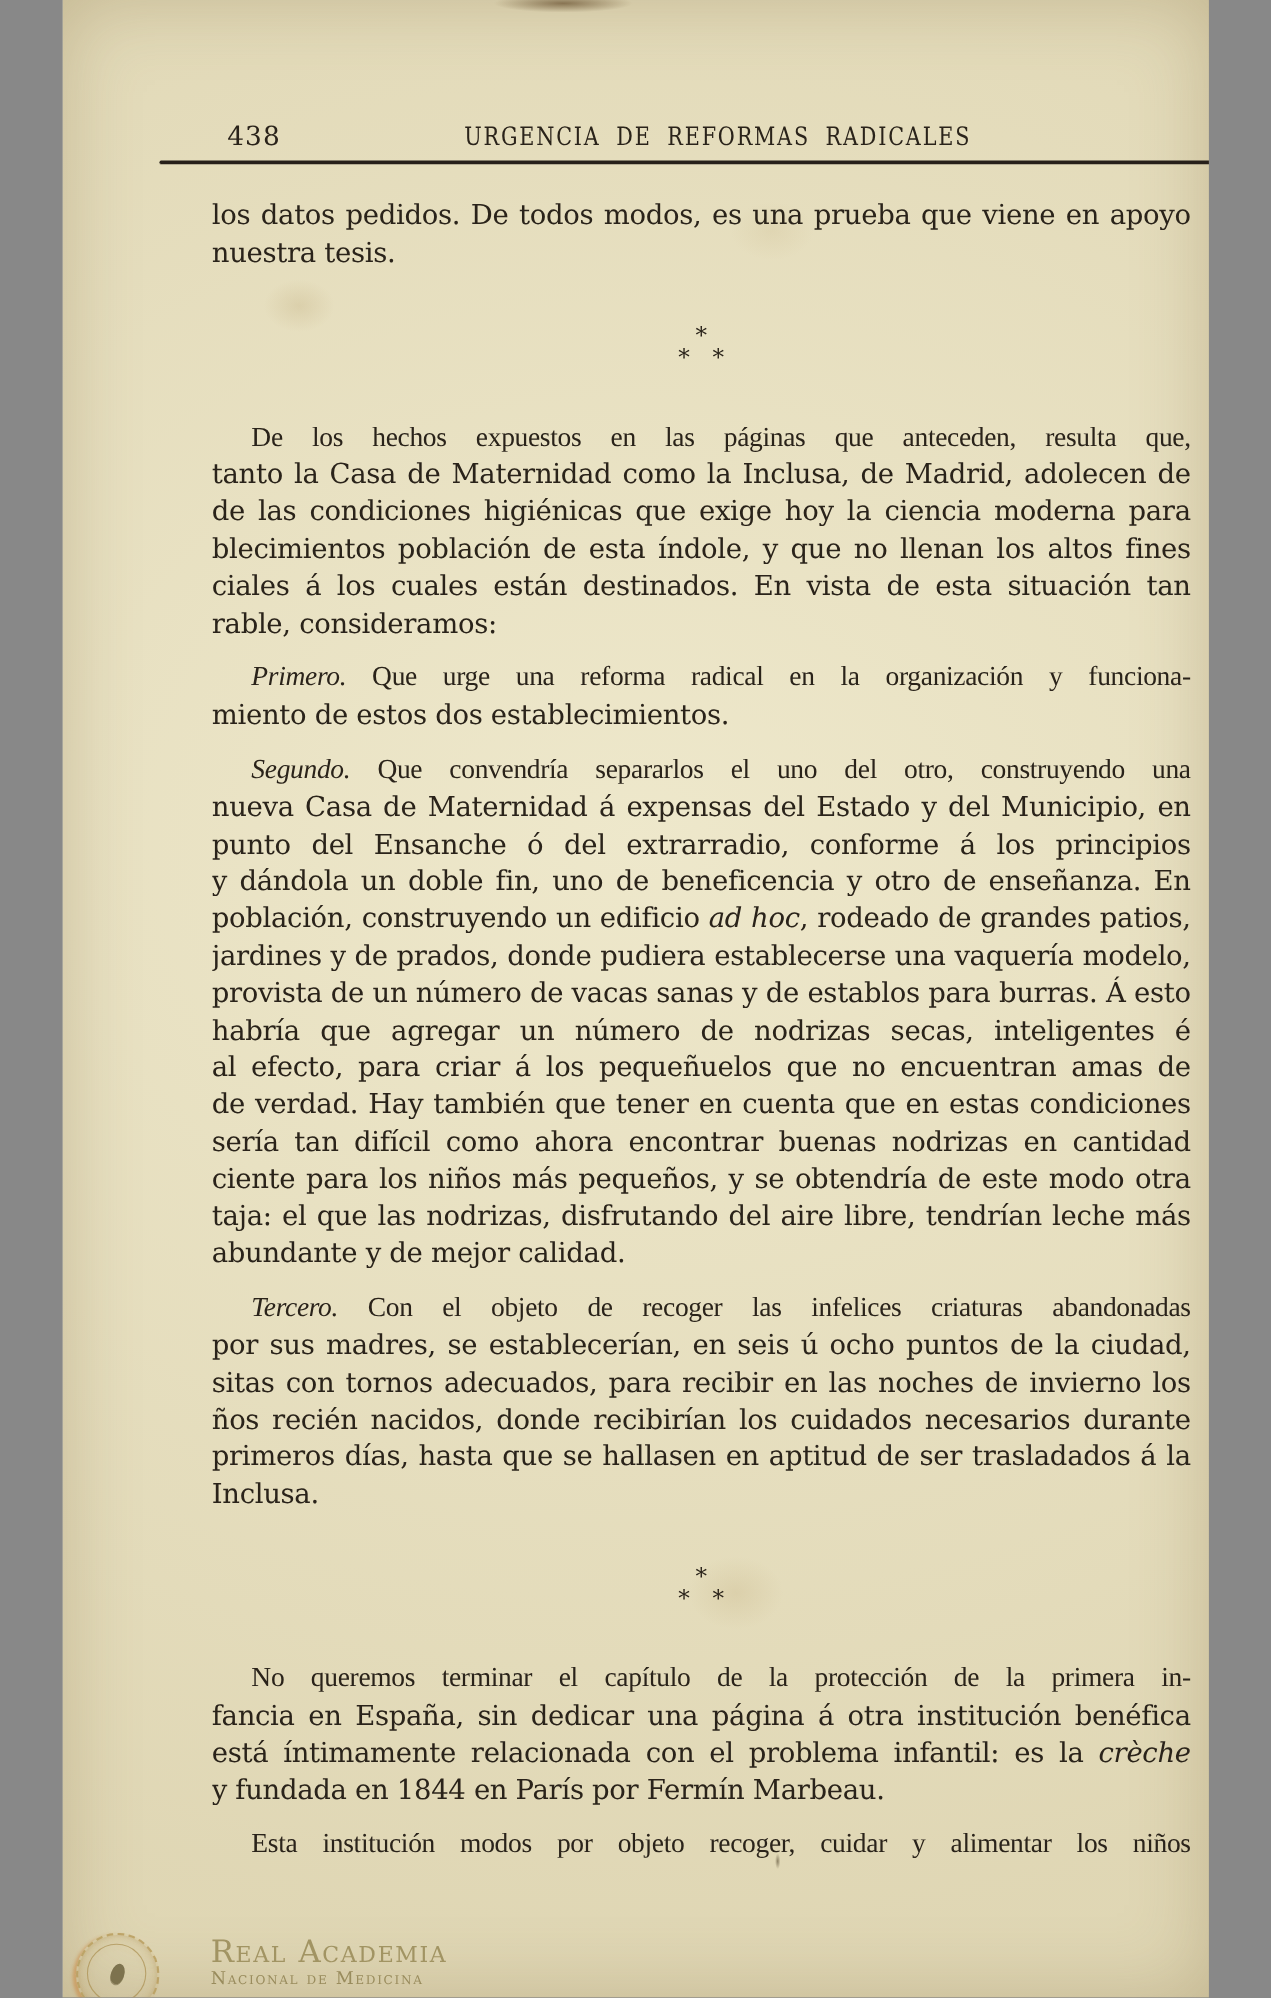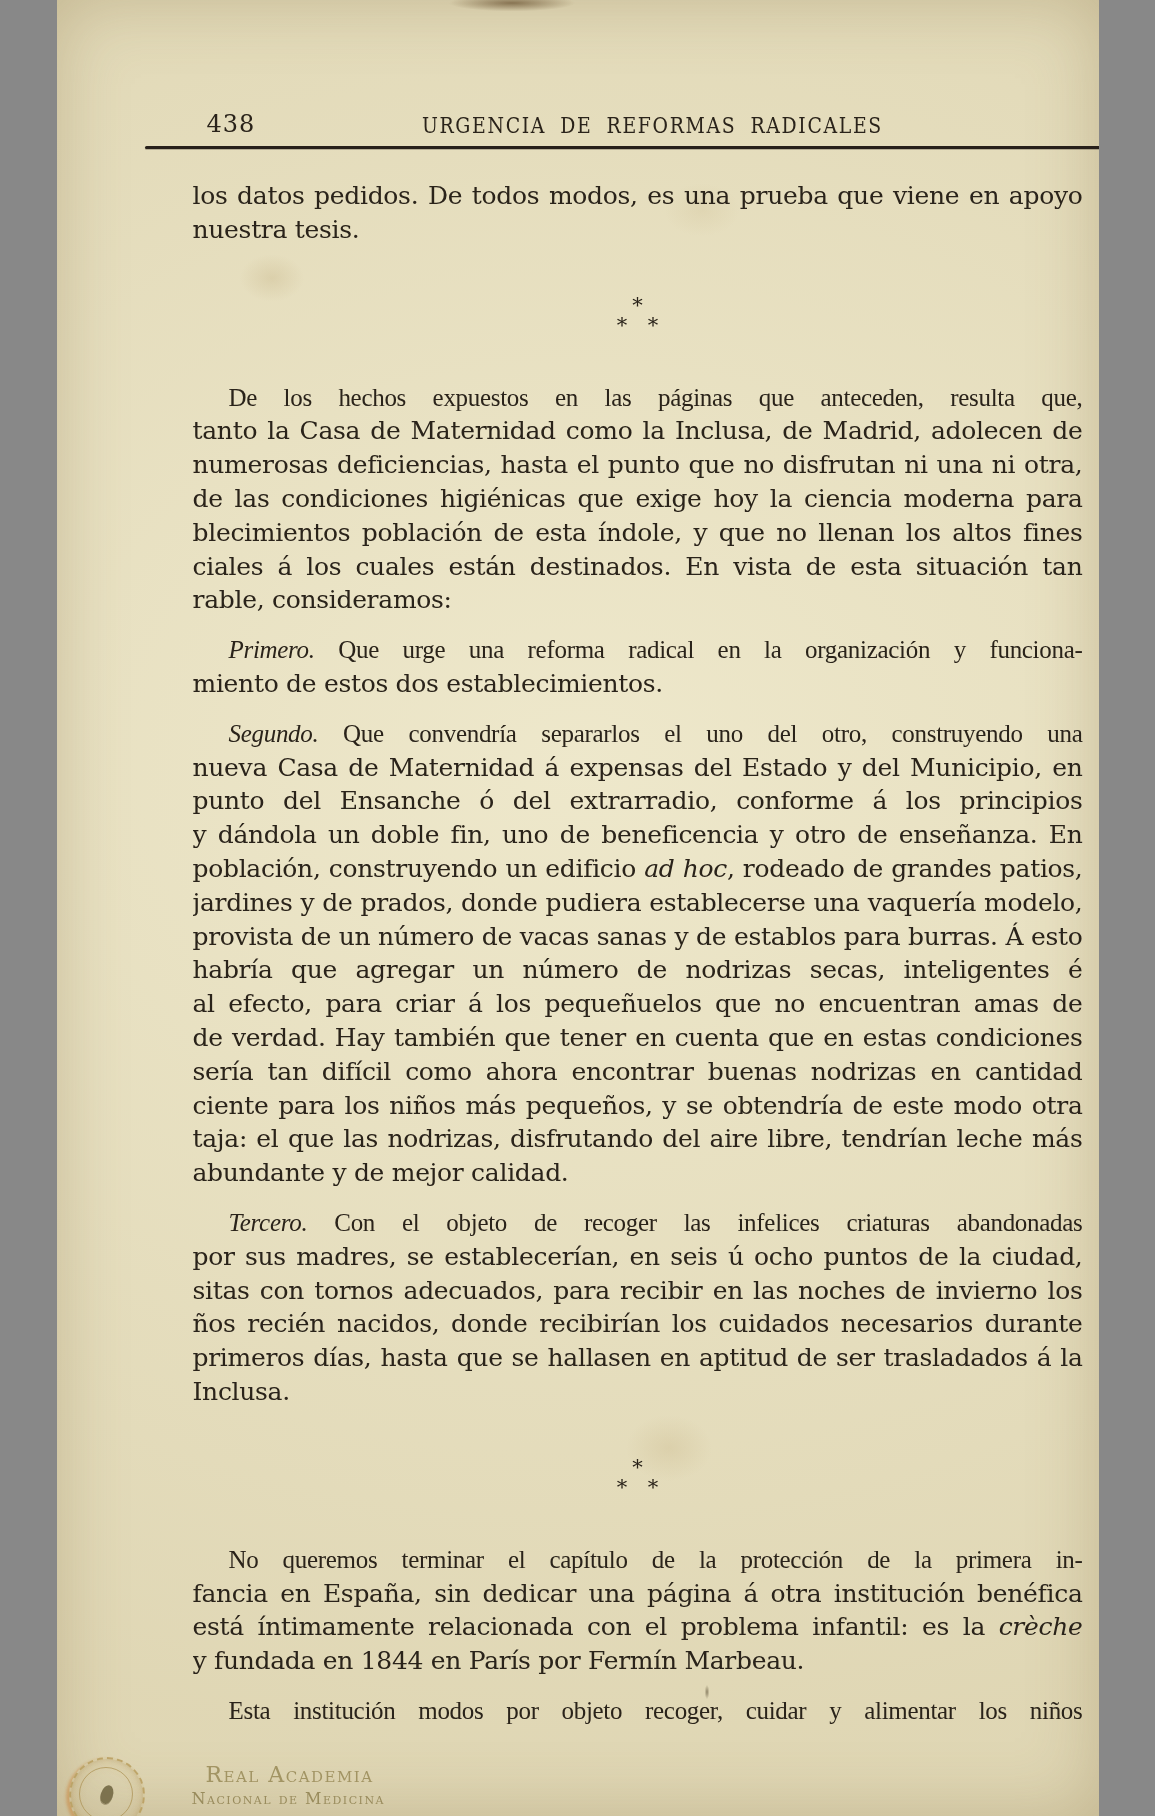--- a/index.html
+++ b/index.html
@@ -74,21 +74,21 @@
     background:rgba(95,84,48,0.75);
     transform:rotate(18deg);
     box-shadow:0 1px 0 rgba(95,84,48,0.5);
   }
   .wm-text{
     position:absolute;left:135px;top:1763px;
     font-variant:small-caps;
     letter-spacing:1.5px;
     color:rgba(158,144,95,0.95);
   }
-  .wm-line1{font-size:22px;line-height:24px;margin-left:14px;}
+  .wm-line1{font-size:28px;line-height:24px;}
   .wm-line2{font-size:16px;line-height:24px;color:rgba(150,136,88,0.95);}
 </style>
 </head>
 <body>
 
 <div class="page">
 
   <div class="page-number">438</div>
 
   <div class="running-title">URGENCIA DE REFORMAS RADICALES</div>
@@ -100,21 +100,20 @@
         <div class="line"><span>los datos pedidos. De todos modos, es una prueba que viene en apoyo de</span></div>
         <div class="line last"><span>nuestra tesis.</span></div>
       </div>
       <div class="separator">
         <div class="sep-row">*</div>
         <div class="sep-row">* *</div>
       </div>
       <div class="paragraph">
         <div class="line indent"><span>De los hechos expuestos en las páginas que anteceden, resulta que,</span></div>
         <div class="line"><span>tanto la Casa de Maternidad como la Inclusa, de Madrid, adolecen de</span></div>
-        <div class="line"><span>numerosas deficiencias, hasta el punto que no disfrutan ni una ni otra,</span></div>
         <div class="line"><span>de las condiciones higiénicas que exige hoy la ciencia moderna para esta-</span></div>
         <div class="line"><span>blecimientos población de esta índole, y que no llenan los altos fines so-</span></div>
         <div class="line"><span>ciales á los cuales están destinados. En vista de esta situación tan deplo-</span></div>
         <div class="line last"><span>rable, consideramos:</span></div>
       </div>
       <div class="paragraph">
         <div class="line indent"><span class="italic">Primero.</span><span> Que urge una reforma radical en la organización y funciona-</span></div>
         <div class="line last"><span>miento de estos dos establecimientos.</span></div>
       </div>
       <div class="paragraph">

